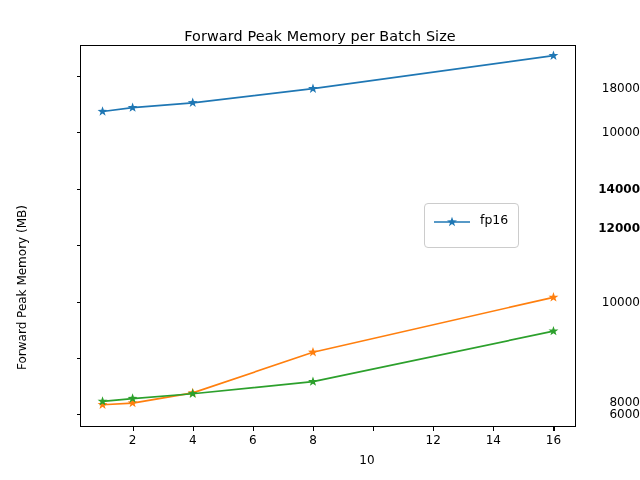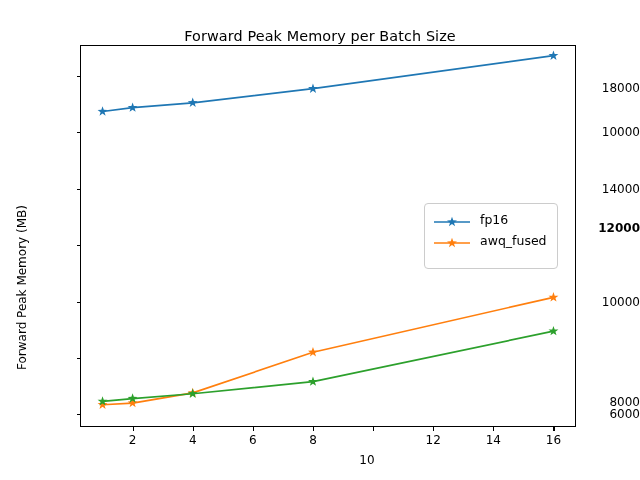--- a/index.html
+++ b/index.html
@@ -130,21 +130,21 @@
 
   <div id="chart-title">Forward Peak Memory per Batch Size</div>
 
   <div id="ylabel">Forward Peak Memory (MB)</div>
 
   <div id="yticklabels">
       <div class="ytick-label" style="top: 414.314px; width: 72px;">6000</div>
       <div class="ytick-label" style="top: 357.93px; width: 72px; margin-top: 44px;">8000</div>
       <div class="ytick-label" style="top: 301.546px; width: 72px;">10000</div>
       <div class="ytick-label" style="top: 228px; width: 72px; font-weight: bold;">12000</div>
-      <div class="ytick-label" style="top: 188.779px; width: 72px;">14000</div>
+      <div class="ytick-label" style="top: 188.779px; width: 72px; font-weight: bold;">14000</div>
       <div class="ytick-label" style="top: 132.395px; width: 72px;">10000</div>
       <div class="ytick-label" style="top: 88px; width: 72px;">18000</div>
     </div>
   <div id="xticklabels">
       <div class="xtick-label" style="left: 132.606px; top: 433px;">2</div>
       <div class="xtick-label" style="left: 192.727px; top: 433px;">4</div>
       <div class="xtick-label" style="left: 252.848px; top: 433px;">6</div>
       <div class="xtick-label" style="left: 312.97px; top: 433px;">8</div>
       <div class="xtick-label" style="left: 367px; top: 433px; margin-top: 20px;">10</div>
       <div class="xtick-label" style="left: 433.212px; top: 433px;">12</div>
@@ -200,22 +200,15 @@
   </div>
 
   <div id="legend">
       <div class="legend-row">
         <span class="legend-sample"><svg width="38" height="14" viewBox="0 0 38 14">
             <line x1="1" y1="7" x2="37" y2="7" stroke="#1f77b4" stroke-width="1.7"></line>
             <path d="M19.00,1.80L20.22,5.32L23.95,5.39L20.98,7.64L22.06,11.21L19.00,9.08L15.94,11.21L17.02,7.64L14.05,5.39L17.78,5.32Z" fill="#1f77b4"></path>
           </svg></span>
         <span class="legend-text">fp16</span>
       </div>
-      <div class="legend-row">
-        <span class="legend-sample"><svg width="38" height="14" viewBox="0 0 38 14">
-            <line x1="1" y1="7" x2="37" y2="7" stroke="#ff7f0e" stroke-width="1.7"></line>
-            <path d="M19.00,1.80L20.22,5.32L23.95,5.39L20.98,7.64L22.06,11.21L19.00,9.08L15.94,11.21L17.02,7.64L14.05,5.39L17.78,5.32Z" fill="#ff7f0e"></path>
-          </svg></span>
-        <span class="legend-text">awq_fused</span>
-      </div>
     </div>
 
 </div>
 
 </body></html>

